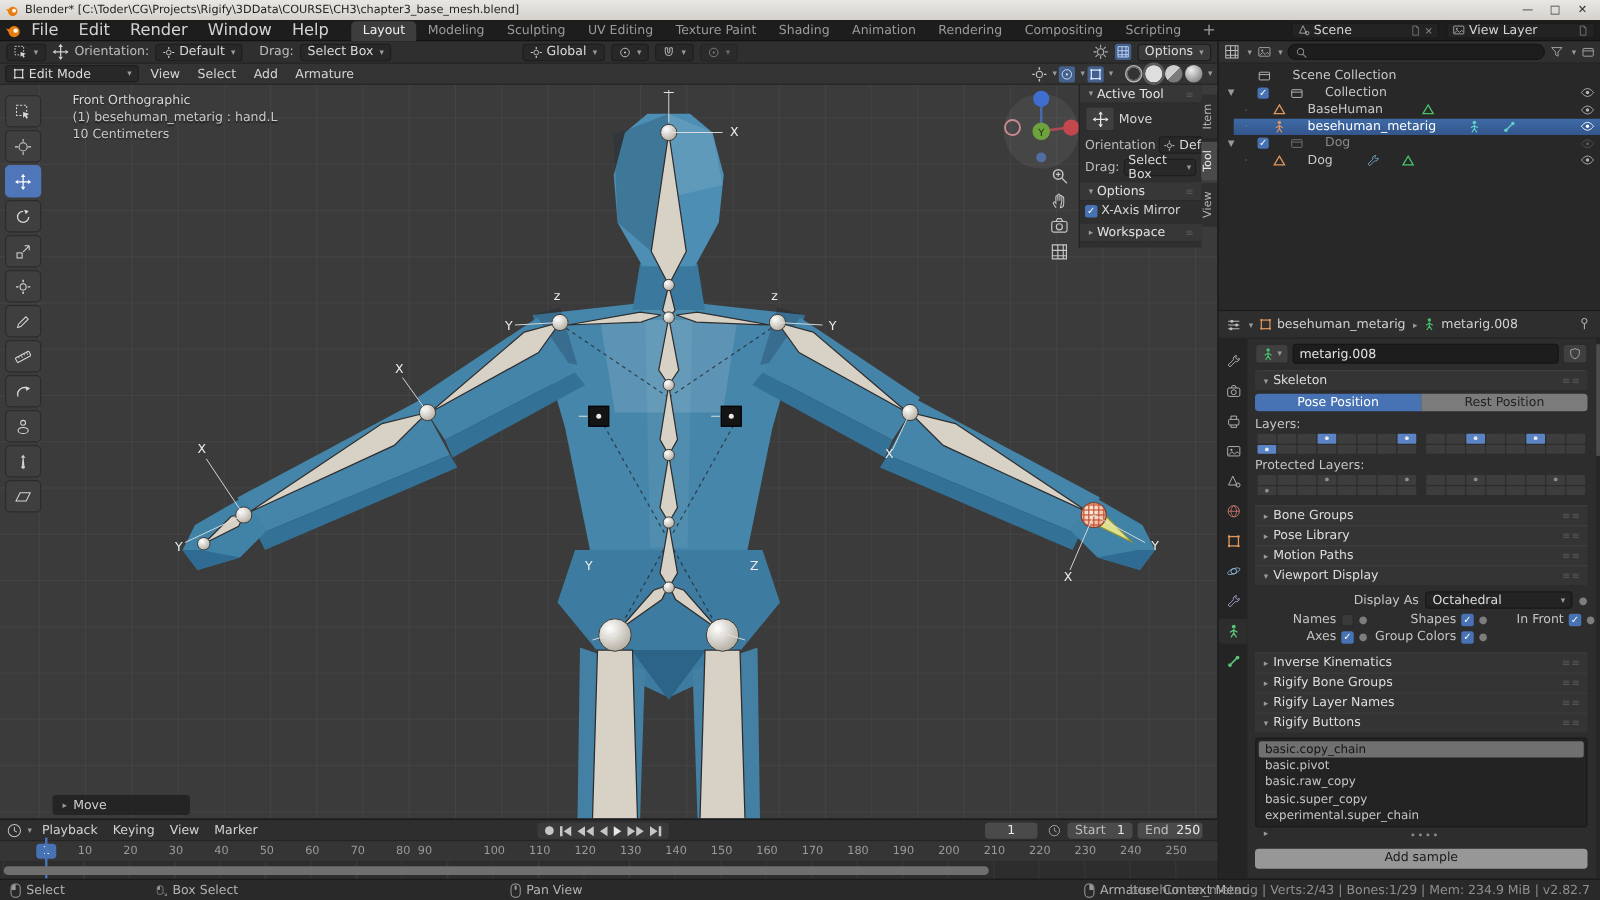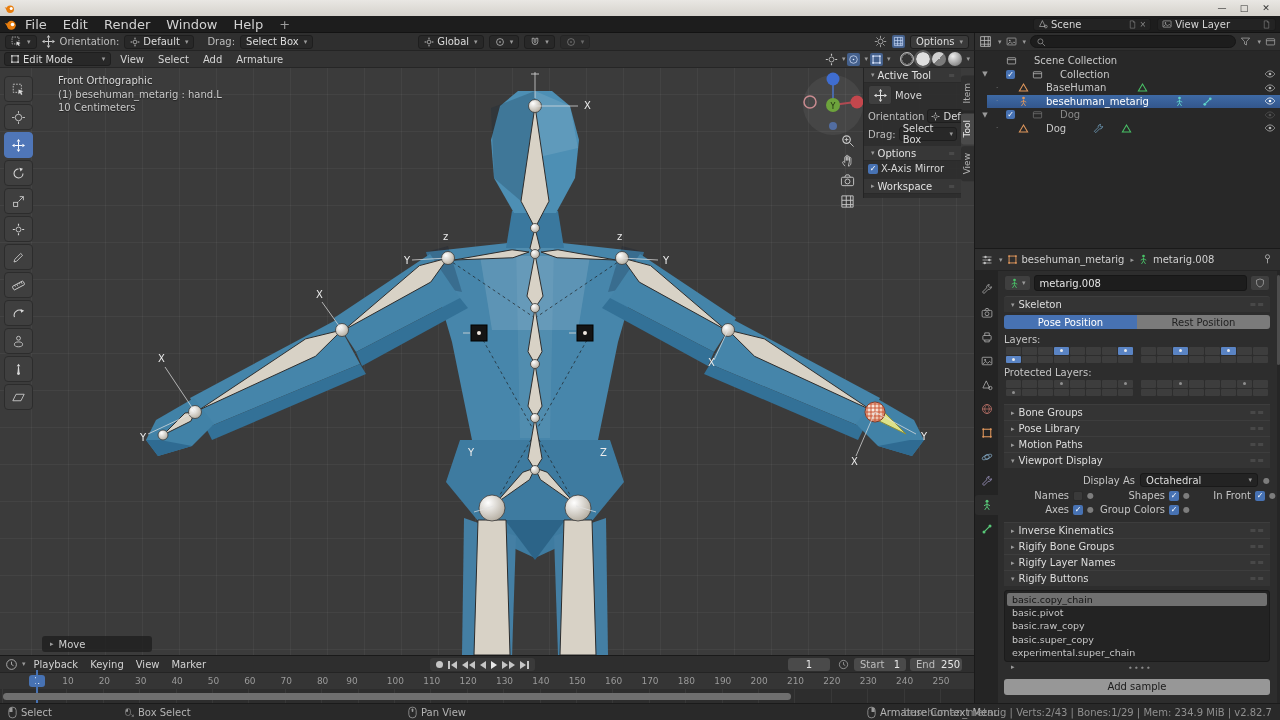--- a/index.html
+++ b/index.html
@@ -311,34 +311,47 @@
 </svg>
 
 <div id="app">
 
   <div class="abs titlebar">
     <span class="ic blogo">
         <svg>
           <use href="#i-blender"></use>
         </svg>
       </span>
+    <span>Blender* [C:\Toder\CG\Projects\Rigify\3DData\COURSE\CH3\chapter3_base_mesh.blend]</span>
     <span class="wctl">
       <span>—</span>
       <span>□</span>
       <span>✕</span>
     </span>
   </div>
 
   <div class="abs topbar">
     <span class="ic" style="margin-left:4px">
         <svg>
           <use href="#i-blender"></use>
         </svg>
       </span>
     <span><span class="mi">File</span><span class="mi">Edit</span><span class="mi">Render</span><span class="mi">Window</span><span class="mi">Help</span></span>
+    <span class="wtabs">
+        <span class="wtab active">Layout</span>
+        <span class="wtab">Modeling</span>
+        <span class="wtab">Sculpting</span>
+        <span class="wtab">UV Editing</span>
+        <span class="wtab">Texture Paint</span>
+        <span class="wtab">Shading</span>
+        <span class="wtab">Animation</span>
+        <span class="wtab">Rendering</span>
+        <span class="wtab">Compositing</span>
+        <span class="wtab">Scripting</span>
+      </span>
     <span class="mi" style="color:#9b9b9b">+</span>
     <span class="tb-right">
       <span class="scenefld">
         <span class="ic" style="width:10px;height:10px;color:#bdbdbd">
             <svg>
               <use href="#i-cone"></use>
             </svg>
           </span>
         <span>Scene</span>
         <span class="minib" style="width:40px"></span>
@@ -1297,21 +1310,21 @@
     <div class="ruler" id="ticks">
       <span class="playhead">1</span>
     <span class="tick" style="left: 68px;">10</span>
         <span class="tick" style="left: 104.375px;">20</span>
         <span class="tick" style="left: 140.75px;">30</span>
         <span class="tick" style="left: 177.125px;">40</span>
         <span class="tick" style="left: 213.5px;">50</span>
         <span class="tick" style="left: 249.875px;">60</span>
         <span class="tick" style="left: 286.25px;">70</span>
         <span class="tick" style="left: 322.625px;">80</span>
-        <span class="tick" style="left: 352px;">90</span>
+        <span class="tick" style="left: 340px;">90</span>
         <span class="tick" style="left: 395.375px;">100</span>
         <span class="tick" style="left: 431.75px;">110</span>
         <span class="tick" style="left: 468.125px;">120</span>
         <span class="tick" style="left: 504.5px;">130</span>
         <span class="tick" style="left: 540.875px;">140</span>
         <span class="tick" style="left: 577.25px;">150</span>
         <span class="tick" style="left: 613.625px;">160</span>
         <span class="tick" style="left: 650px;">170</span>
         <span class="tick" style="left: 686.375px;">180</span>
         <span class="tick" style="left: 722.75px;">190</span>

